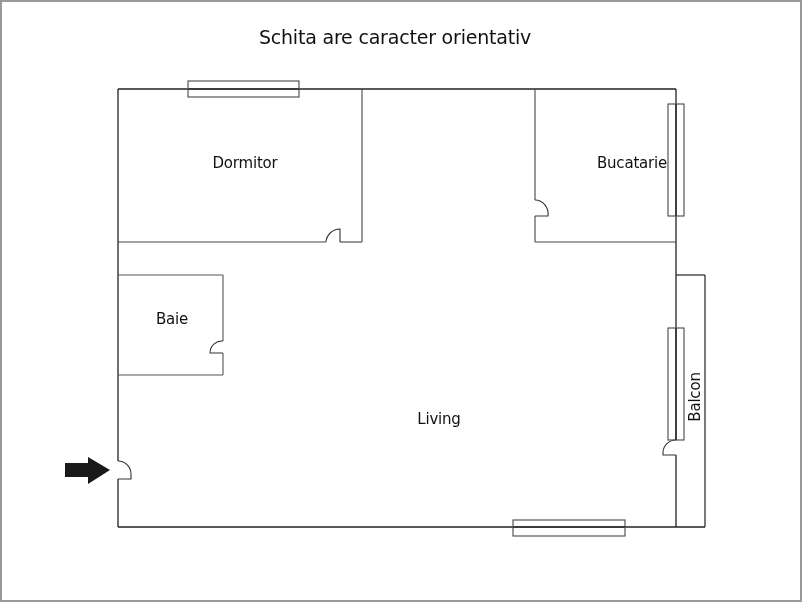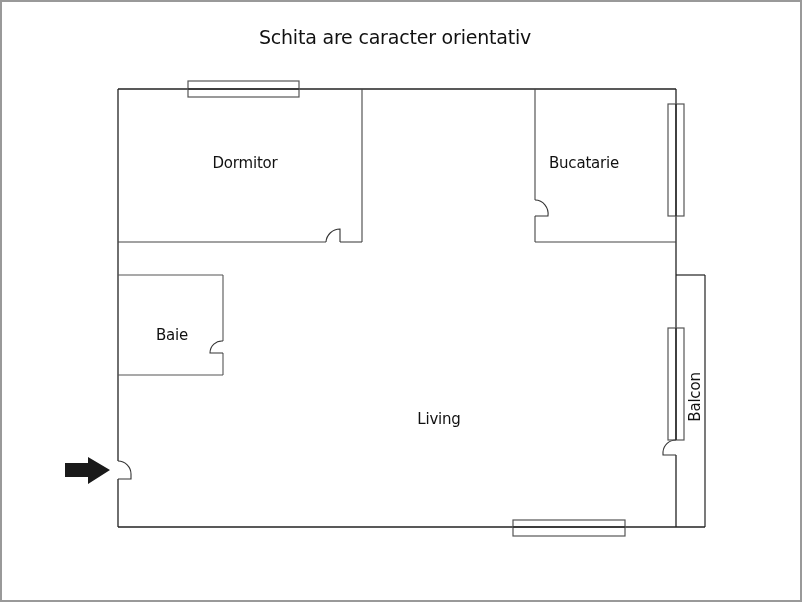--- a/index.html
+++ b/index.html
@@ -76,16 +76,16 @@
   <g stroke="#222" stroke-width="1.2" fill="none">
     <line x1="188" y1="89" x2="299" y2="89"></line>
     <line x1="676" y1="104" x2="676" y2="216"></line>
     <line x1="676" y1="328" x2="676" y2="440"></line>
     <line x1="513" y1="527" x2="625" y2="527"></line>
   </g>
 </svg>
 
 <div class="lbl title" style="left:395px; top:37px;">Schita are caracter orientativ</div>
 <div class="lbl" style="left:232px; top:163px;margin-left:13px;">Dormitor</div>
-<div class="lbl" style="left:584px; top:163px;">Bucatarie</div>
-<div class="lbl" style="left:172px; top:335px;">Baie</div>
+<div class="lbl" style="left:632px; top:163px;">Bucatarie</div>
+<div class="lbl" style="left:172px; top:319px;">Baie</div>
 <div class="lbl" style="left:439px; top:378px;margin-top:41px;">Living</div>
 <div class="lbl vert" style="left:695px; top:397px;">Balcon</div>
 
 </body></html>

